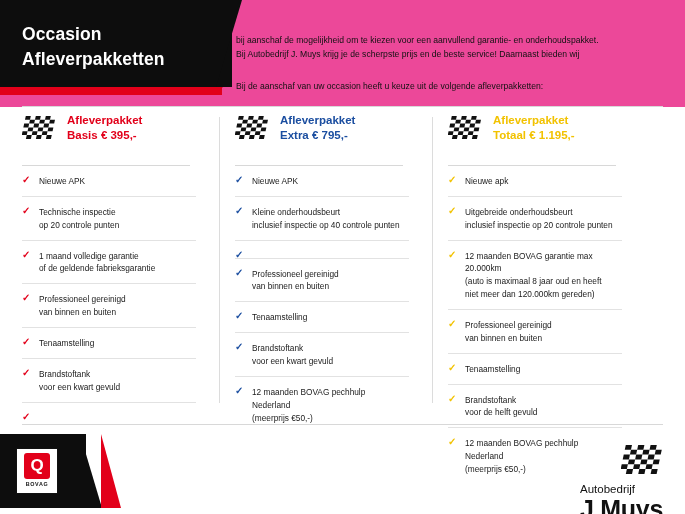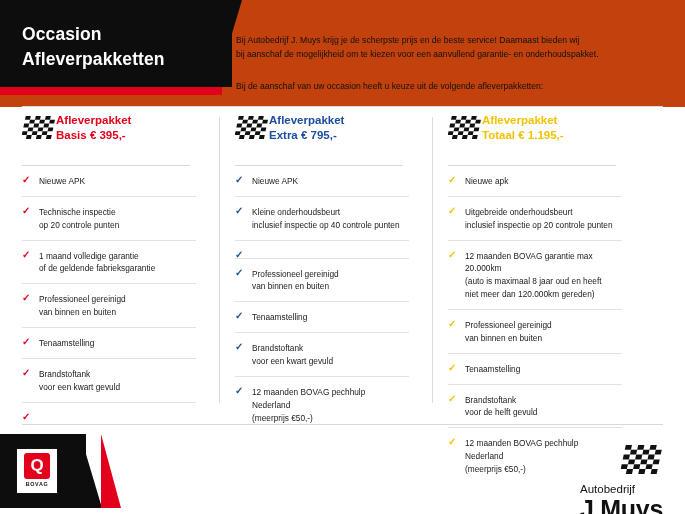--- a/index.html
+++ b/index.html
@@ -13,21 +13,21 @@
     font-family: "Liberation Sans", sans-serif;
     color: #1a1a1a;
     position: relative;
     overflow: hidden;
   }
 
   
   .header {
     position: relative;
     height: 107px;
-    background: #c2410c;
+    background: #ec4899;
   }
   .header-black {
     position: absolute;
     left: 0;
     top: 0;
     width: 232px;
     height: 87px;
     background: #0d0d0d;
   }
   .header-black-slant {
@@ -109,21 +109,21 @@
     left: 6px;
     top: 4px;
     width: 1px;
     height: 286px;
     background: #dcdcdc;
   }
 
   .pkg-head {
     display: flex;
     align-items: flex-start;
-    gap: 0;
+    gap: 11px;
     height: 46px;
   }
   .flag {
     width: 34px;
     height: 26px;
     margin-top: 2px;
     flex: 0 0 auto;
   }
   .pkg-title {
     font-size: 11.5px;
@@ -293,22 +293,22 @@
 <div class="header">
   <div class="header-black"></div>
   <div class="header-black-slant"></div>
   <div class="header-red-bar"></div>
   <div class="header-red-slant"></div>
   <div class="header-title">
     <div>Occasion</div>
     <div>Afleverpakketten</div>
   </div>
   <div class="header-text">
+    <div>bij aanschaf de mogelijkheid om te kiezen voor een aanvullend garantie- en onderhoudspakket.</div>
     <div>Bij Autobedrijf J. Muys krijg je de scherpste prijs en de beste service! Daarnaast bieden wij</div>
-    <div>bij aanschaf de mogelijkheid om te kiezen voor een aanvullend garantie- en onderhoudspakket.</div>
     <div class="p2">Bij de aanschaf van uw occasion heeft u keuze uit de volgende afleverpakketten:</div>
   </div>
 </div>
 <div class="top-rule"></div>
 
 <div class="columns">
 
   <div class="col">
     <div class="pkg-head">
       <svg class="flag" viewBox="0 0 34 26">

